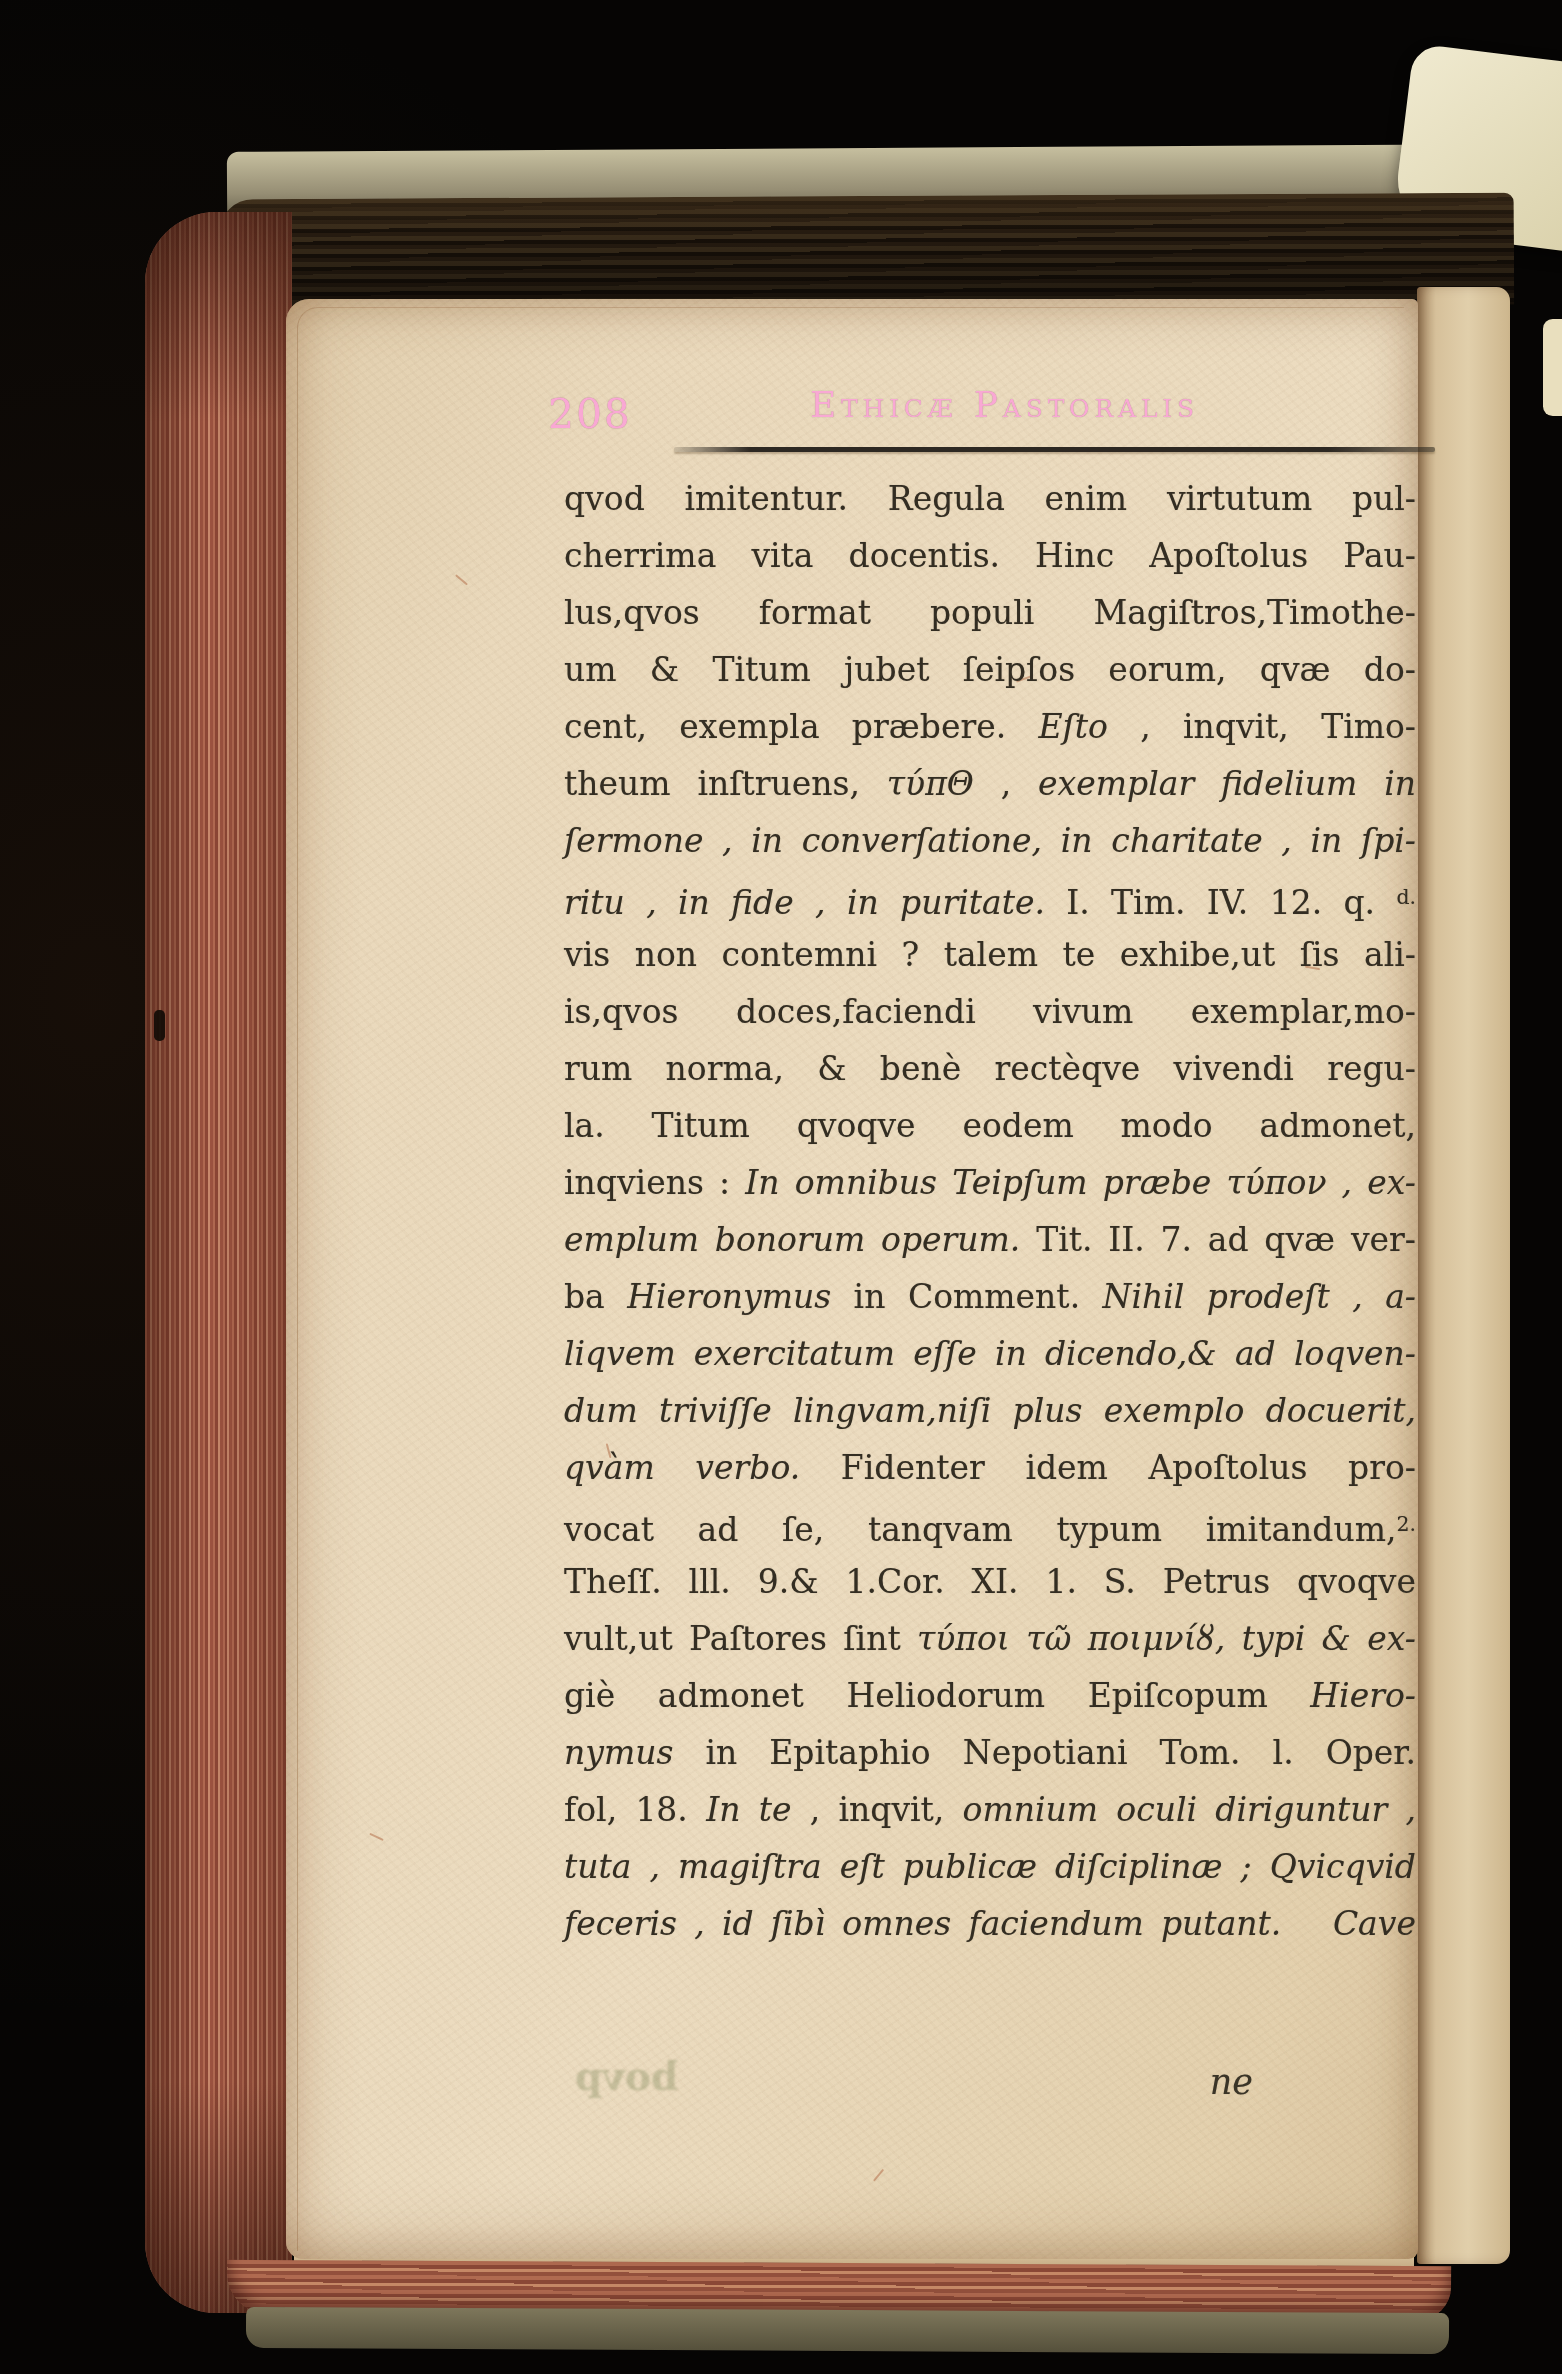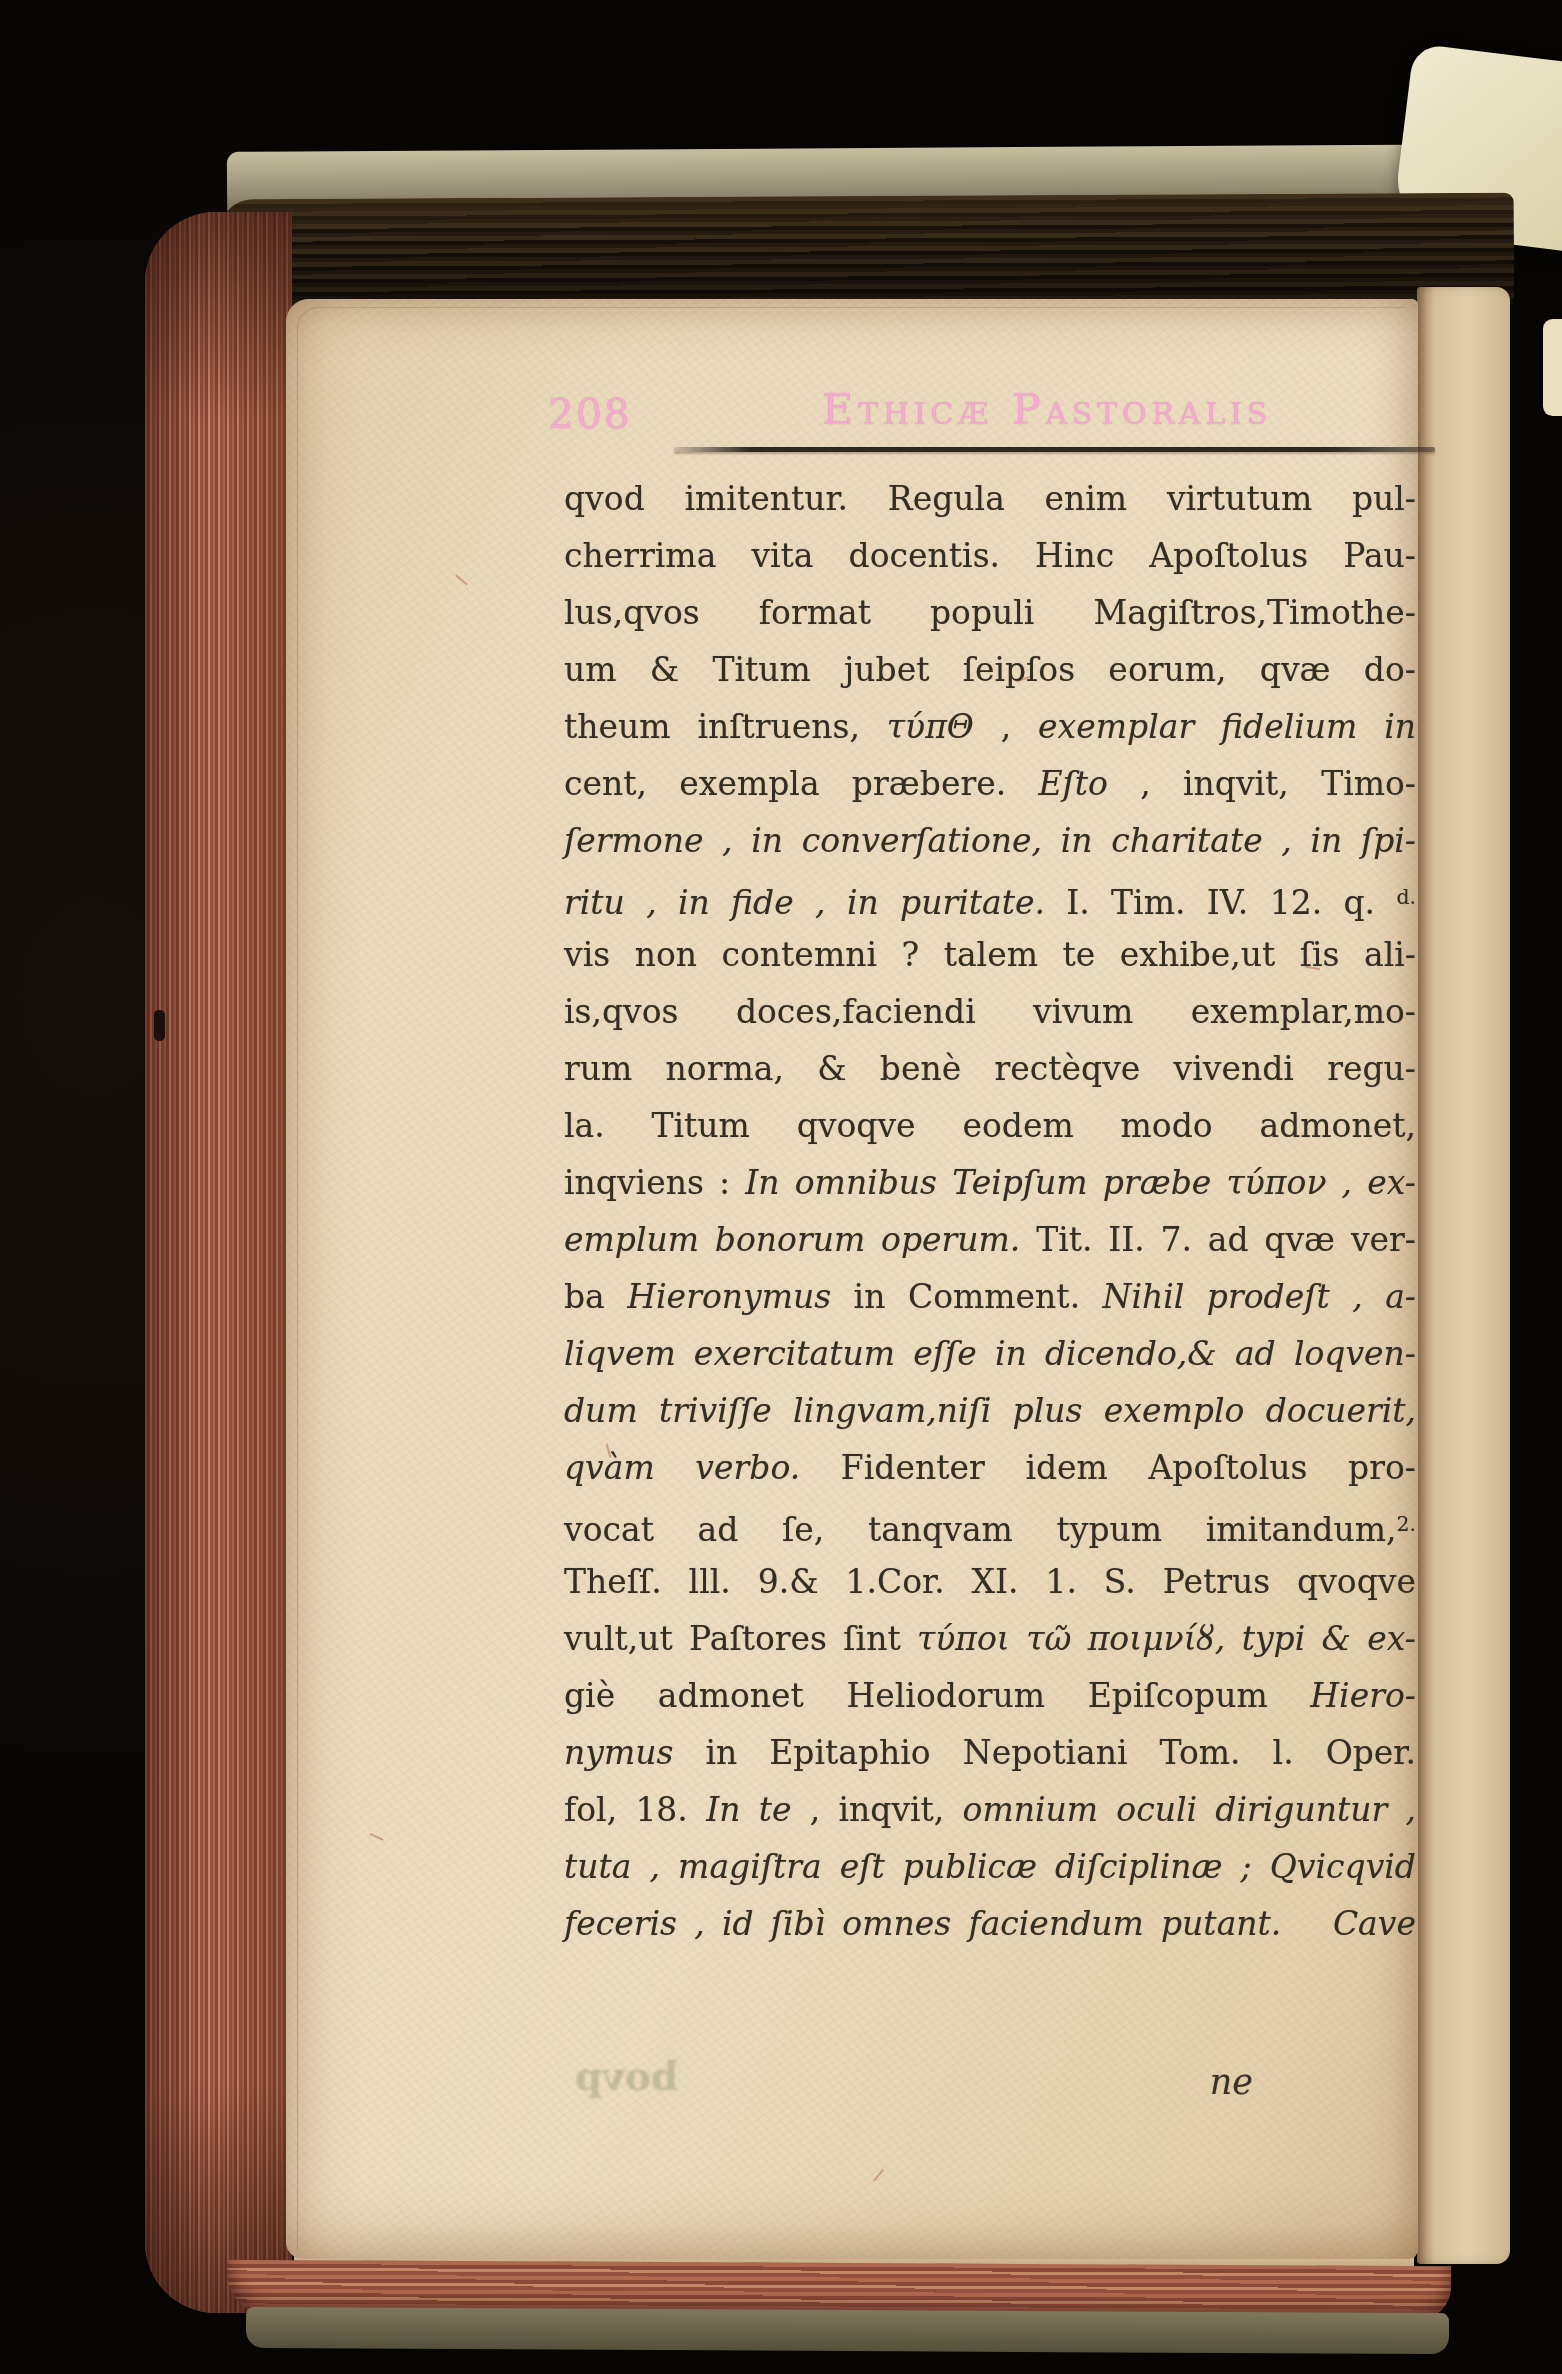--- a/index.html
+++ b/index.html
@@ -98,22 +98,22 @@
     border-radius:21px 0 0 0;pointer-events:none;
   }
   .fiber{position:absolute;width:15.4px;height:1.9px;background:#a85c35;opacity:.45;border-radius:1.9px;}
   
   .header-row{
     position:absolute;left:546px;top:384px;width:850px;height:54px;
     color:#f9a8d4;text-shadow:0 0 1px rgba(50,42,30,.38);
   }
   .page-number{position:absolute;left:1.9px;top:5.8px;font-size:41px;letter-spacing:1.9px;}
   .running-title{
-    position:absolute;left:276px;top:0;
-    font-variant:small-caps;font-size:43px;letter-spacing:4.8px;font-weight:500;
+    position:absolute;left:264px;top:0;
+    font-variant:small-caps;font-size:36px;letter-spacing:4.8px;font-weight:500;
   }
   .header-rule{
     position:absolute;left:674px;top:447px;width:761px;height:4.8px;border-radius:1.9px;
     background:linear-gradient(90deg, rgba(45,40,30,.15), #2d2822 10%, #2d2822 86%, rgba(45,40,30,.55));
     box-shadow:0 1.9px 1.9px rgba(100,78,45,.35);
   }
   .text-block{
     position:absolute;left:544px;top:470px;width:852px;
     color:#332d22;font-size:33px;
     text-shadow:0 0 1px rgba(50,42,30,.33);
@@ -175,22 +175,22 @@
     <span class="page-number">208</span>
     <span class="running-title">Ethicæ Pastoralis</span>
   </div>
   <div class="header-rule"></div>
 
   <div class="text-block">
       <div class="line"><span class="s-r">qvod imitentur. Regula enim virtutum pul-</span></div>
       <div class="line"><span class="s-r">cherrima vita docentis. Hinc Apoſtolus Pau-</span></div>
       <div class="line"><span class="s-r">lus,qvos format populi Magiſtros,Timothe-</span></div>
       <div class="line"><span class="s-r">um &amp; Titum jubet ſeipſos eorum, qvæ do-</span></div>
+      <div class="line"><span class="s-r">cent, exempla præbere. </span><span class="s-i">Eſto</span><span class="s-r"> , inqvit, Timo-</span></div>
       <div class="line"><span class="s-r">theum inſtruens, </span><span class="s-g">τύπΘ</span><span class="s-r"> , </span><span class="s-i">exemplar fidelium in</span></div>
-      <div class="line"><span class="s-r">cent, exempla præbere. </span><span class="s-i">Eſto</span><span class="s-r"> , inqvit, Timo-</span></div>
       <div class="line"><span class="s-i">ſermone , in converſatione, in charitate , in ſpi-</span></div>
       <div class="line"><span class="s-i">ritu , in fide , in puritate. </span><span class="s-r">I. Tim. IV. 12. q. </span><span class="s-sup">d.</span></div>
       <div class="line"><span class="s-r">vis non contemni ? talem te exhibe,ut ſis ali-</span></div>
       <div class="line"><span class="s-r">is,qvos doces,faciendi vivum exemplar,mo-</span></div>
       <div class="line"><span class="s-r">rum norma, &amp; benè rectèqve vivendi regu-</span></div>
       <div class="line"><span class="s-r">la. Titum qvoqve eodem modo admonet,</span></div>
       <div class="line"><span class="s-r">inqviens : </span><span class="s-i">In omnibus Teipſum præbe </span><span class="s-g">τύπον</span><span class="s-i"> , ex-</span></div>
       <div class="line"><span class="s-i">emplum bonorum operum. </span><span class="s-r">Tit. II. 7. ad qvæ ver-</span></div>
       <div class="line"><span class="s-r">ba </span><span class="s-i">Hieronymus</span><span class="s-r"> in Comment. </span><span class="s-i">Nihil prodeſt , a-</span></div>
       <div class="line"><span class="s-i">liqvem exercitatum eſſe in dicendo,&amp; ad loqven-</span></div>

